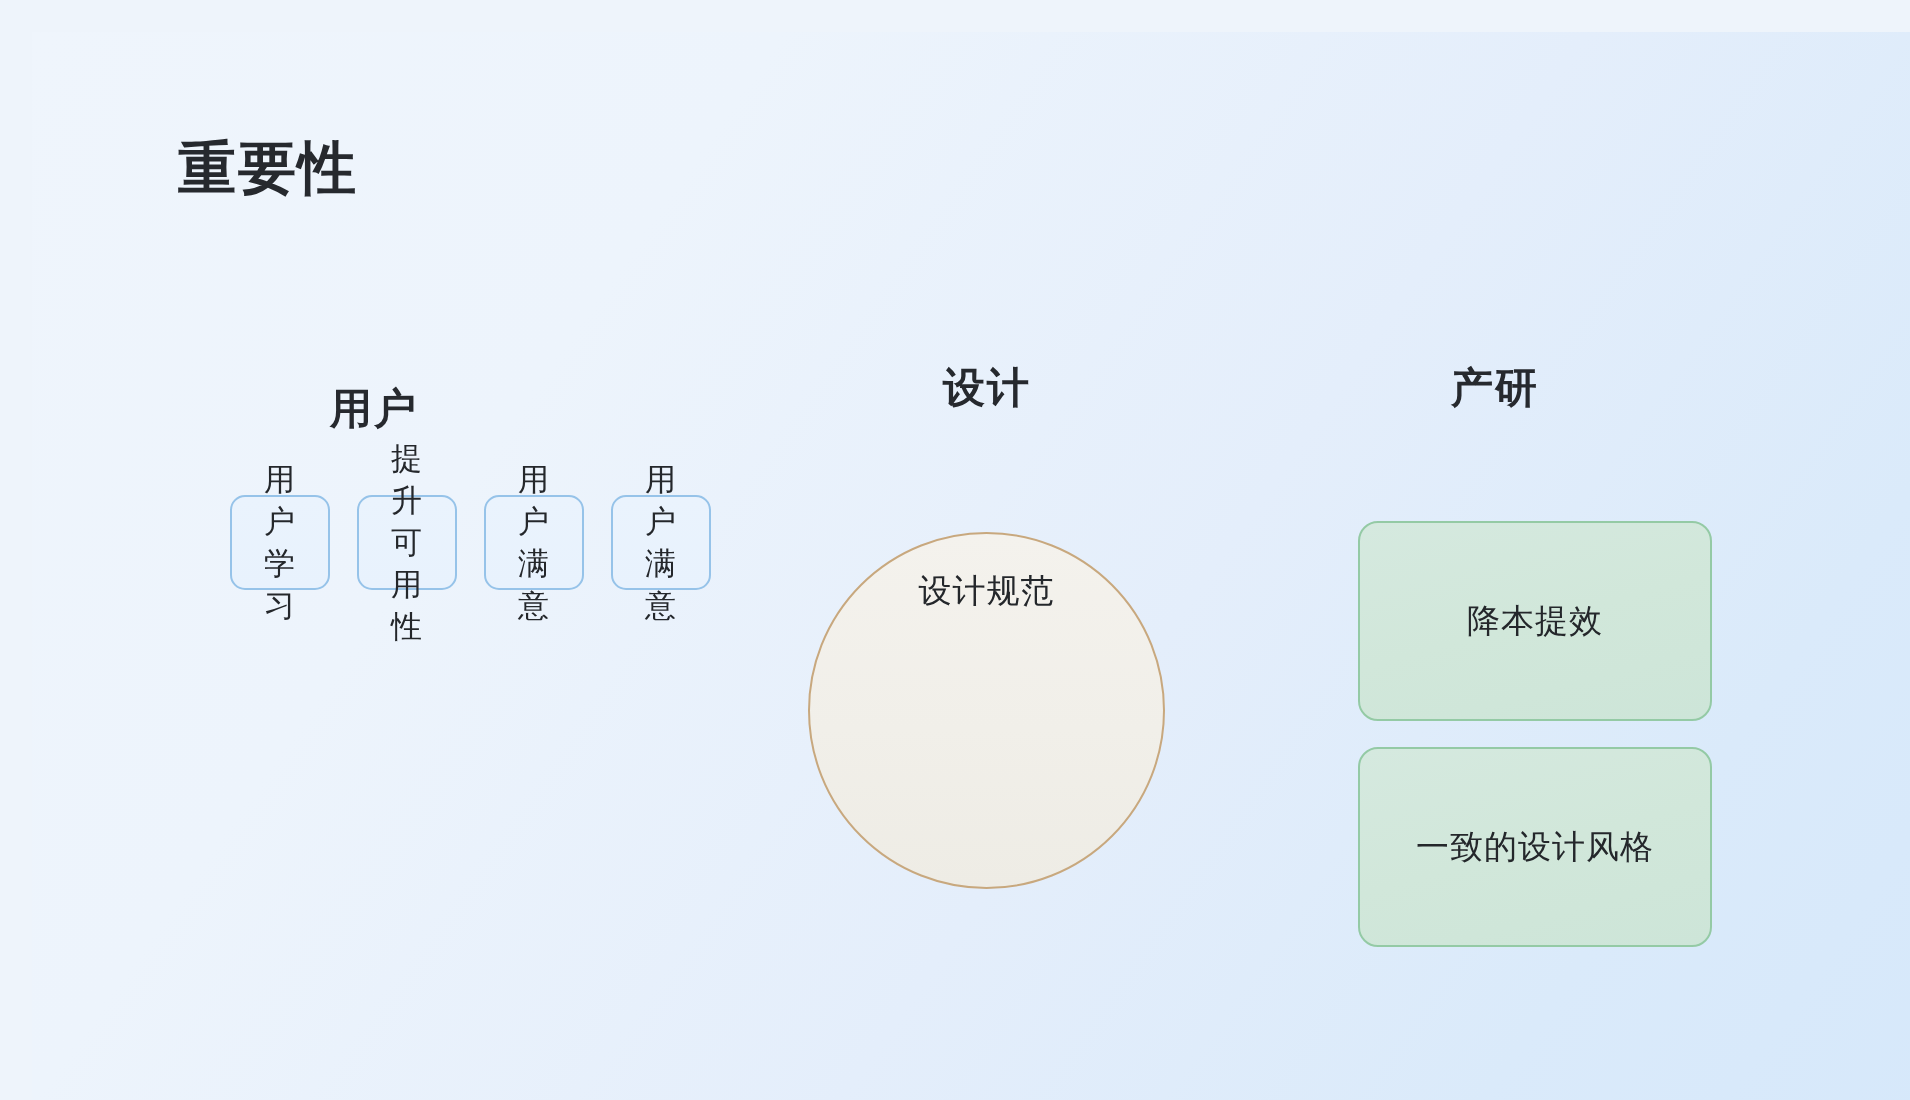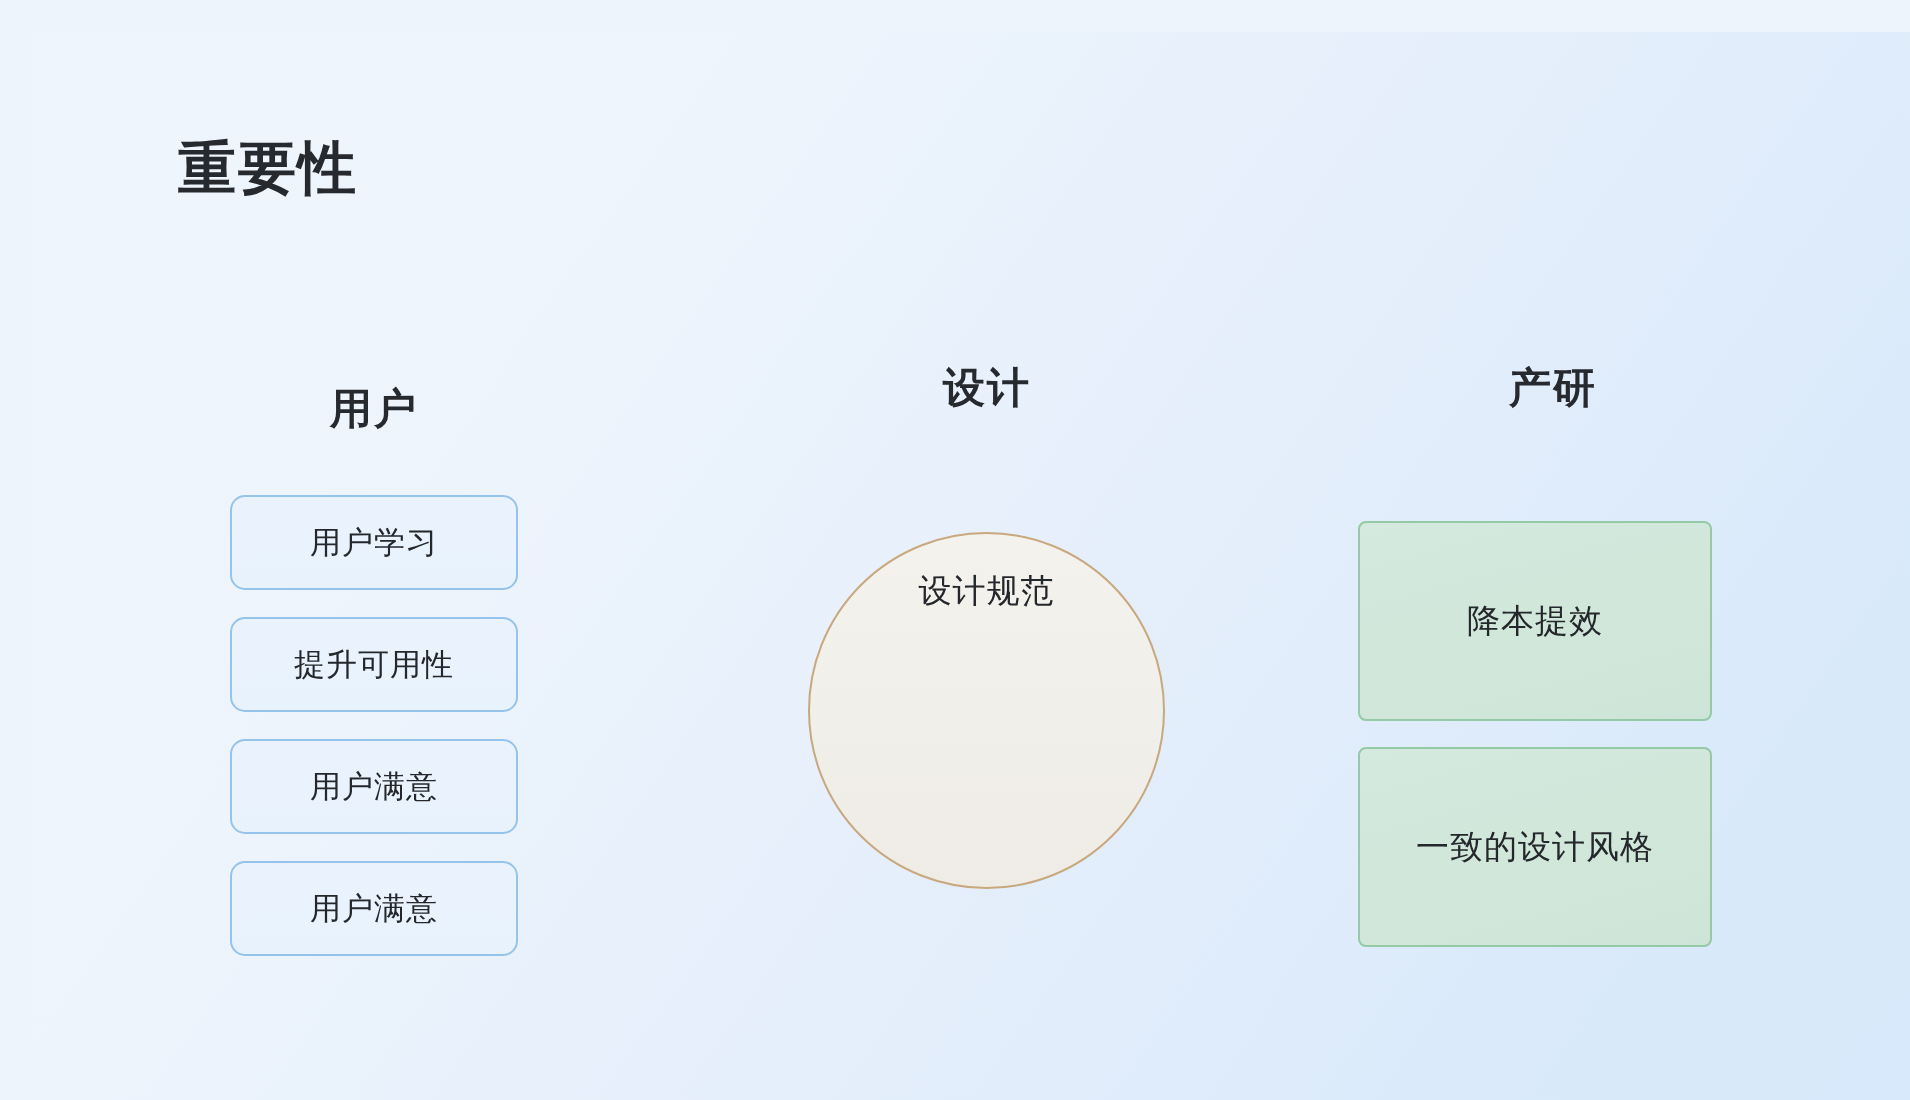--- a/index.html
+++ b/index.html
@@ -36,39 +36,39 @@
   }
 
   
   .column {
     position: absolute;
     top: 300px;
   }
 
   .col-user    { left: 182px;  width: 320px; margin-top: 21px; }
   .col-design  { left: 776px;  width: 358px; }
-  .col-product { left: 1328px; width: 386px; }
+  .col-product { left: 1270px; width: 386px; }
 
   .column-heading {
     font-size: 42px;
     font-weight: 700;
     color: #26292e;
     text-align: center;
     letter-spacing: 2px;
     line-height: 1.15;
   }
 
   
   .pill-stack {
     position: absolute;
     left: 182px;
     top: 447px;
     width: 320px;
     display: flex;
-    flex-direction: column;
+    flex-direction: row;
     gap: 27px;
   }
 
   .pill {
     height: 95px;
     border: 2px solid #96c3e9;
     border-radius: 15px;
     background: linear-gradient(180deg, #eaf3fd 0%, #e8f2fd 100%);
     display: flex;
     align-items: center;
@@ -109,21 +109,21 @@
     top: 473px;
     width: 386px;
     display: flex;
     flex-direction: column;
     gap: 26px;
   }
 
   .box {
     height: 200px;
     border: 2px solid #94caa5;
-    border-radius: 8px;
+    border-radius: 20px;
     background: linear-gradient(165deg, #d5e9df 0%, #d1e7da 50%, #cde5d8 100%);
     display: flex;
     align-items: center;
     justify-content: center;
   }
 
   .box-label {
     font-size: 33px;
     color: #24272b;
     letter-spacing: 1px;

